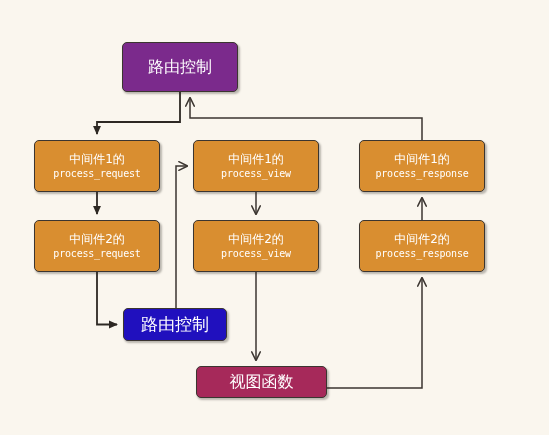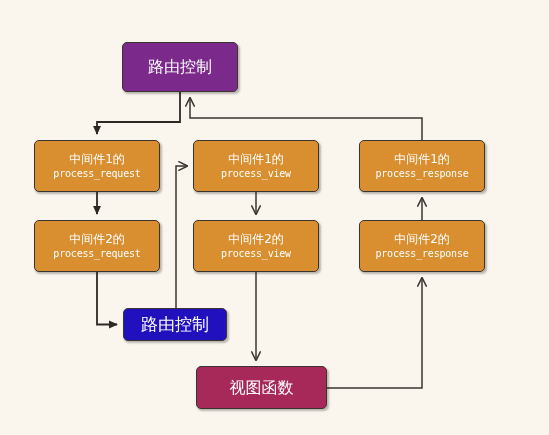--- a/index.html
+++ b/index.html
@@ -144,17 +144,17 @@
 
   <div class="node mw" style="left:359px; top:220px; width:126px; height:52px;">
     <span class="l1">中间件2的</span>
     <span class="l2">process_response</span>
   </div>
 
   <div class="node router-node" style="left:123px; top:308px; width:104px; height:33px;">
     <span class="l1">路由控制</span>
   </div>
 
-  <div class="node view-node" style="left:196px; top:366px; width:131px; height:43px;">
+  <div class="node view-node" style="left:196px; top:366px; width:131px; height:32px;">
     <span class="l1">视图函数</span>
   </div>
 
 </div>
 
 </body></html>

